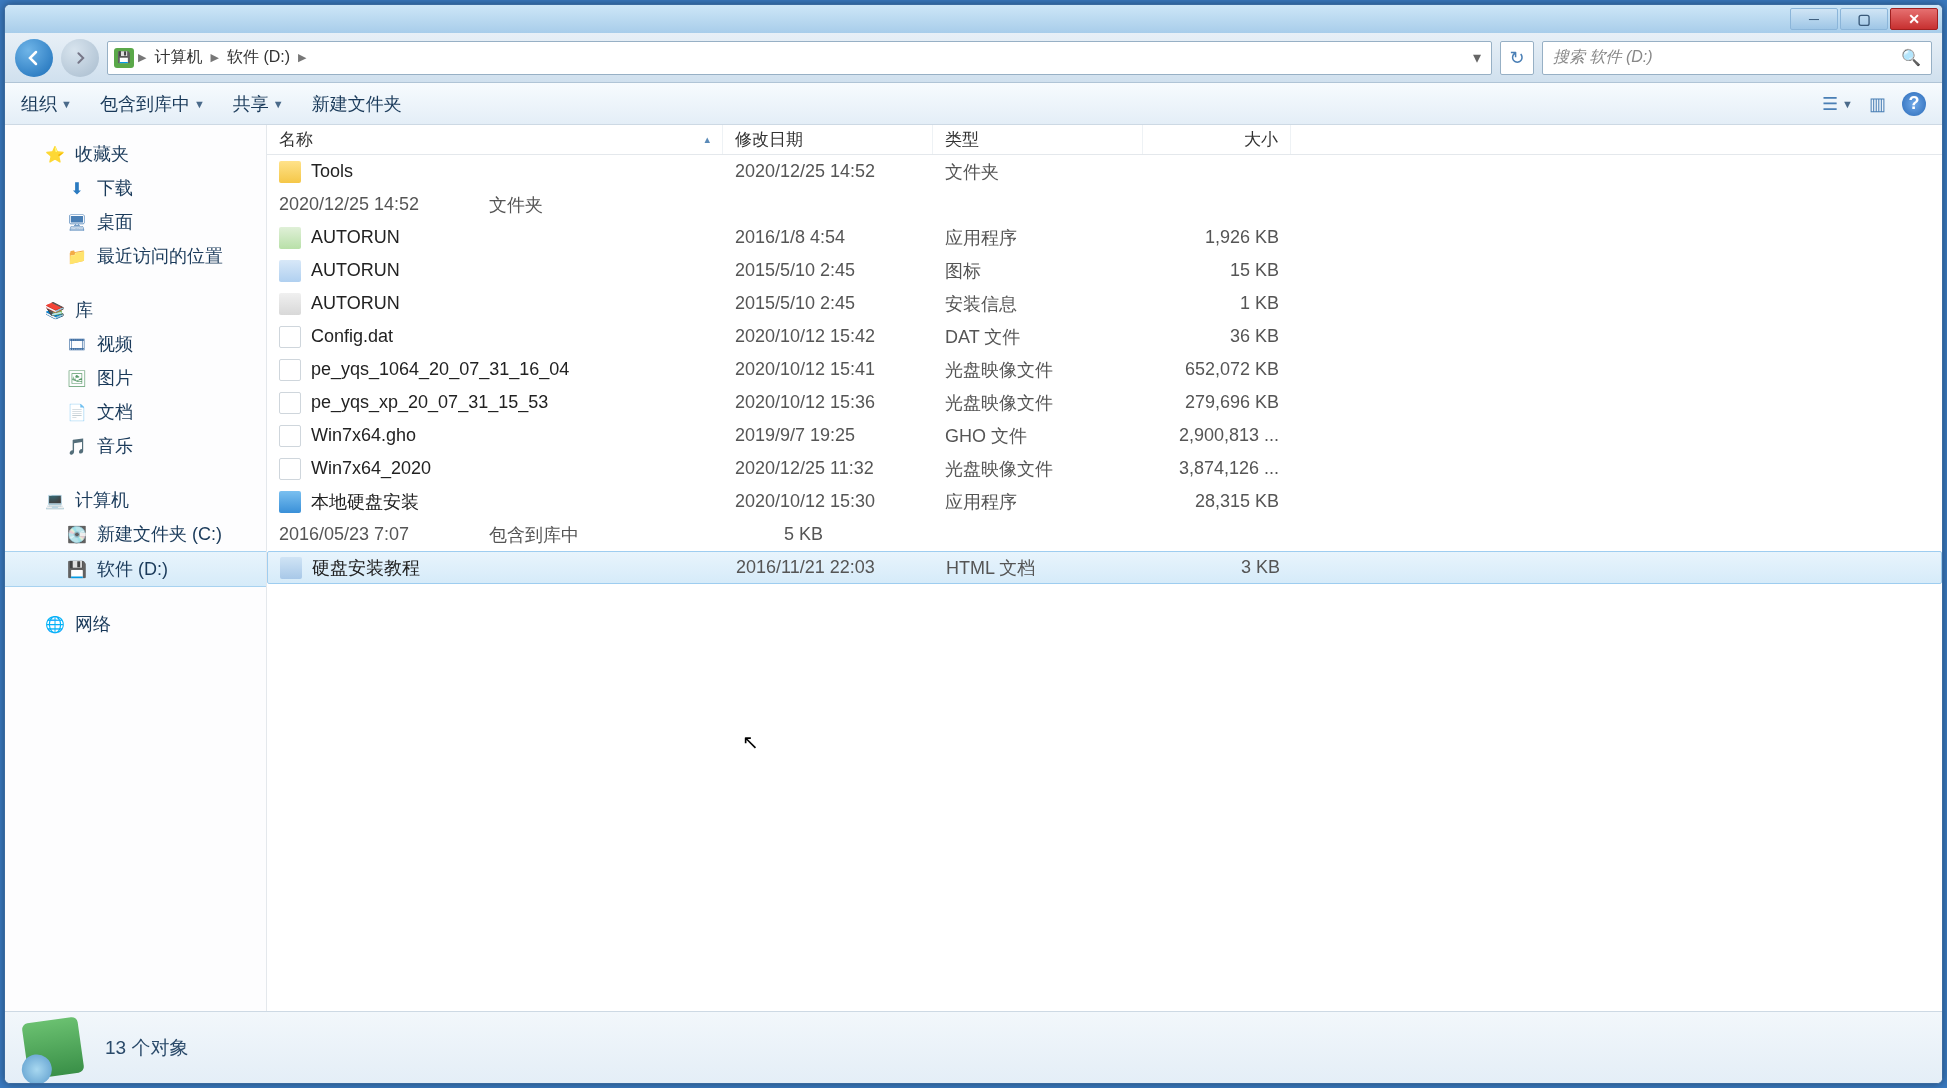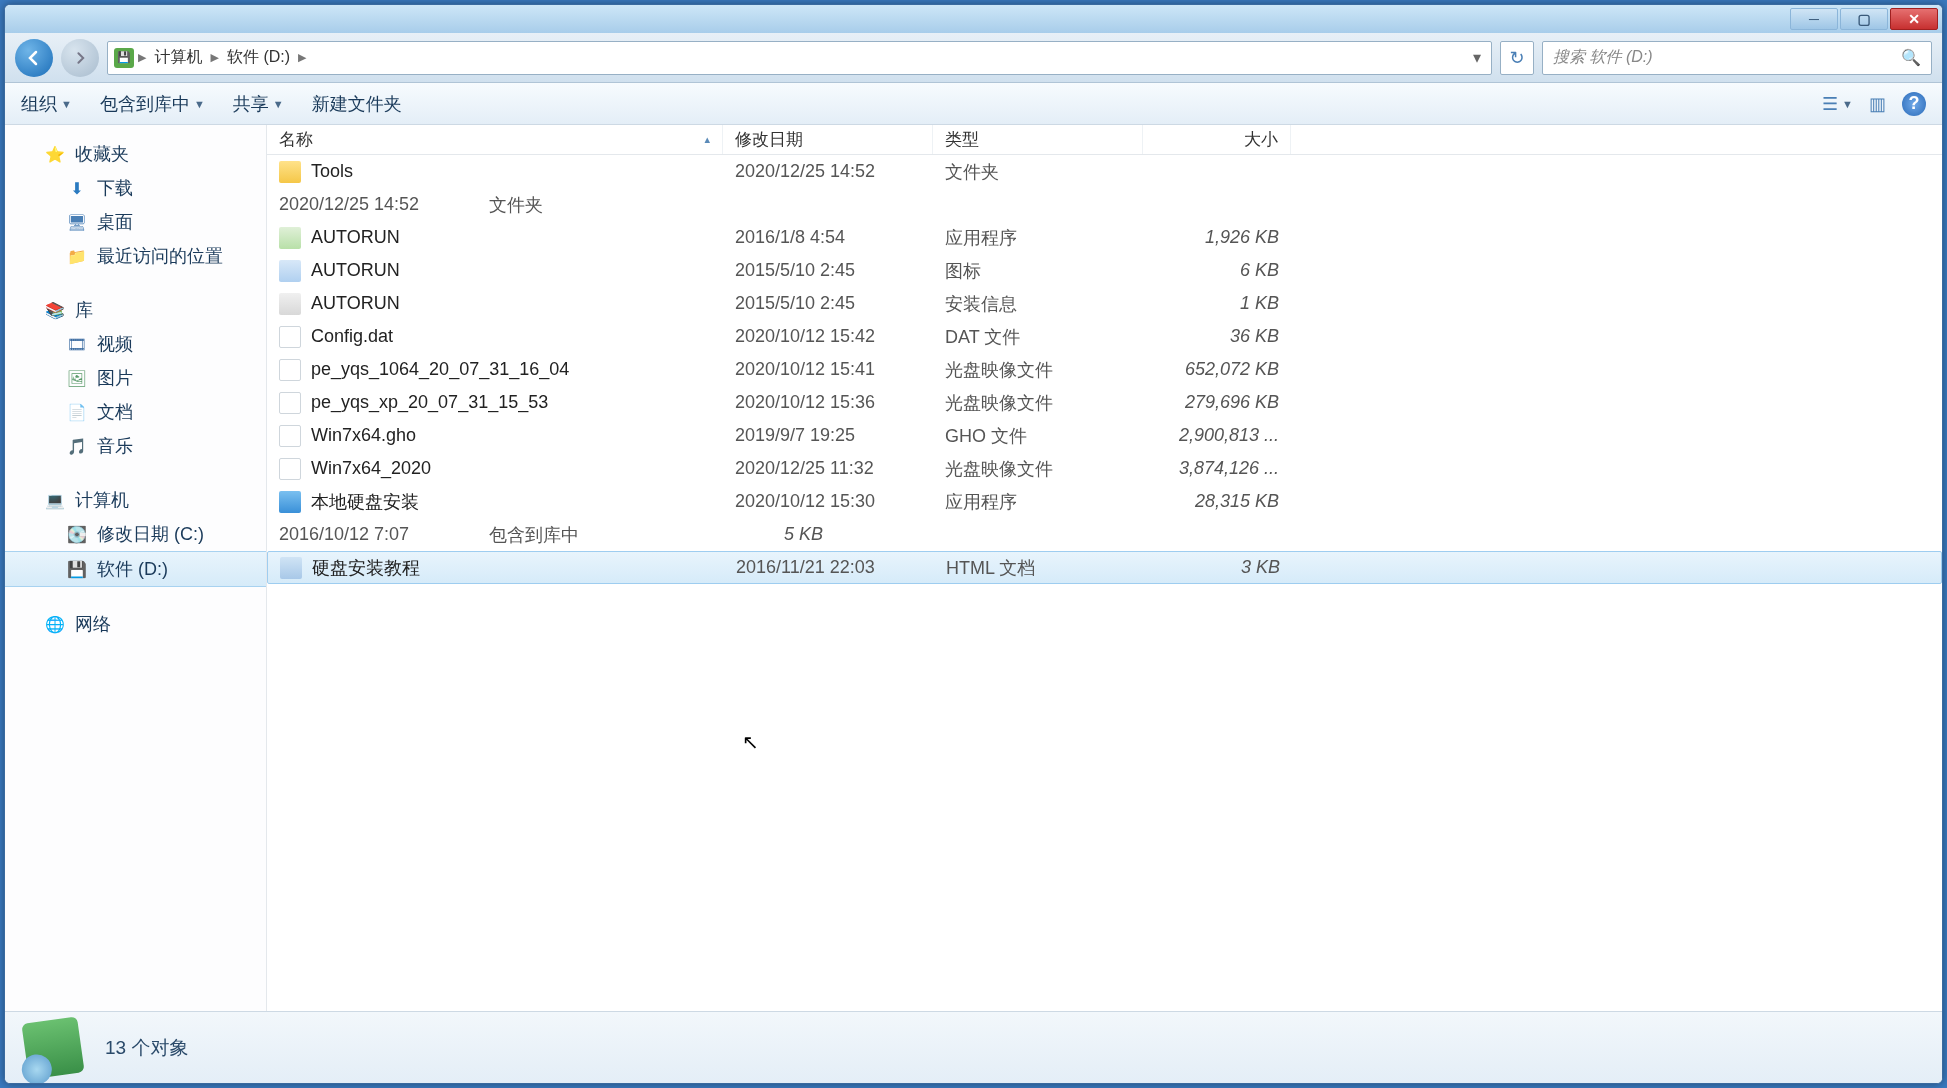--- a/index.html
+++ b/index.html
@@ -42,21 +42,21 @@
 .col-type { flex: 0 0 210px; }
 .col-size { flex: 0 0 148px; justify-content: flex-end; }
 .sort-ind { margin-left: auto; color: #5a8ab8; font-size: 11px; }
 .file-list { flex: 1; overflow-y: auto; }
 .file-row { display: flex; height: 33px; align-items: center; font-size: 18px; color: #222; cursor: pointer; }
 .file-row.selected { background: linear-gradient(#e8f4fc, #d6ebf9); border: 1px solid #9ecdf0; border-radius: 2px; }
 .fc { display: flex; align-items: center; padding: 0 12px; }
 .fc-name { flex: 0 0 456px; gap: 10px; }
 .fc-date { flex: 0 0 210px; color: #555; }
 .fc-type { flex: 0 0 210px; color: #555; }
-.fc-size { flex: 0 0 148px; justify-content: flex-end; color: #555; font-style: italic; }
+.fc-size { flex: 0 0 148px; justify-content: flex-end; color: #555; }
 .file-icon { width: 22px; height: 22px; display: inline-flex; align-items: center; justify-content: center; border-radius: 2px; font-size: 13px; }
 .ico-folder { background: linear-gradient(#ffe28a, #f5c748); }
 .ico-app { background: linear-gradient(#e0f0d8, #b8e0a8); }
 .ico-icon { background: linear-gradient(#d8e8f8, #b0d0f0); }
 .ico-setup { background: linear-gradient(#f0f0f0, #d8d8d8); }
 .ico-dat, .ico-txt, .ico-disc { background: #fff; border: 1px solid #cfd6dc; }
 .ico-gho { background: #fff; border: 1px solid #cfd6dc; }
 .ico-blue { background: linear-gradient(#7ac0f0, #3a90d8); color: #fff; }
 .ico-html { background: linear-gradient(#d0e4f5, #a8c8e8); }
 .statusbar { height: 72px; background: linear-gradient(#f2f7fb, #e4eef7); border-top: 1px solid #cdd9e4; display: flex; align-items: center; padding: 0 20px; gap: 24px; font-size: 19px; color: #2a4a6a; }
@@ -173,21 +173,21 @@
             <span>音乐</span>
           </div>
       </div>
       <div class="nav-group">
         <div class="nav-head">
             <span class="nav-icon" style="color:#4a7fb5">💻</span>
             <span>计算机</span>
           </div>
         <div class="nav-item">
             <span class="nav-icon" style="color:#6a9ac8">💽</span>
-            <span>修改日期 (C:)</span>
+            <span>新建文件夹 (C:)</span>
           </div>
         <div class="nav-item selected">
             <span class="nav-icon" style="color:#5aa849">💾</span>
             <span>软件 (D:)</span>
           </div>
       </div>
       <div class="nav-group">
         <div class="nav-head">
             <span class="nav-icon" style="color:#5a8ab8">🌐</span>
             <span>网络</span>
@@ -229,21 +229,21 @@
             <div class="fc fc-type">应用程序</div>
             <div class="fc fc-size">1,926 KB</div>
           </div>
           <div class="file-row">
             <div class="fc fc-name">
               <span class="file-icon ico-icon"></span>
               <span>AUTORUN</span>
             </div>
             <div class="fc fc-date">2015/5/10 2:45</div>
             <div class="fc fc-type">图标</div>
-            <div class="fc fc-size">6 KB</div>
+            <div class="fc fc-size">15 KB</div>
           </div>
           <div class="file-row">
             <div class="fc fc-name">
               <span class="file-icon ico-setup"></span>
               <span>AUTORUN</span>
             </div>
             <div class="fc fc-date">2015/5/10 2:45</div>
             <div class="fc fc-type">安装信息</div>
             <div class="fc fc-size">1 KB</div>
           </div>
@@ -295,21 +295,21 @@
           <div class="file-row">
             <div class="fc fc-name">
               <span class="file-icon ico-blue"></span>
               <span>本地硬盘安装</span>
             </div>
             <div class="fc fc-date">2020/10/12 15:30</div>
             <div class="fc fc-type">应用程序</div>
             <div class="fc fc-size">28,315 KB</div>
           </div>
           <div class="file-row">
-            <div class="fc fc-date">2016/10/12 7:07</div>
+            <div class="fc fc-date">2016/05/23 7:07</div>
             <div class="fc fc-type">包含到库中</div>
             <div class="fc fc-size">5 KB</div>
           </div>
           <div class="file-row selected">
             <div class="fc fc-name">
               <span class="file-icon ico-html"></span>
               <span>硬盘安装教程</span>
             </div>
             <div class="fc fc-date">2016/11/21 22:03</div>
             <div class="fc fc-type">HTML 文档</div>

